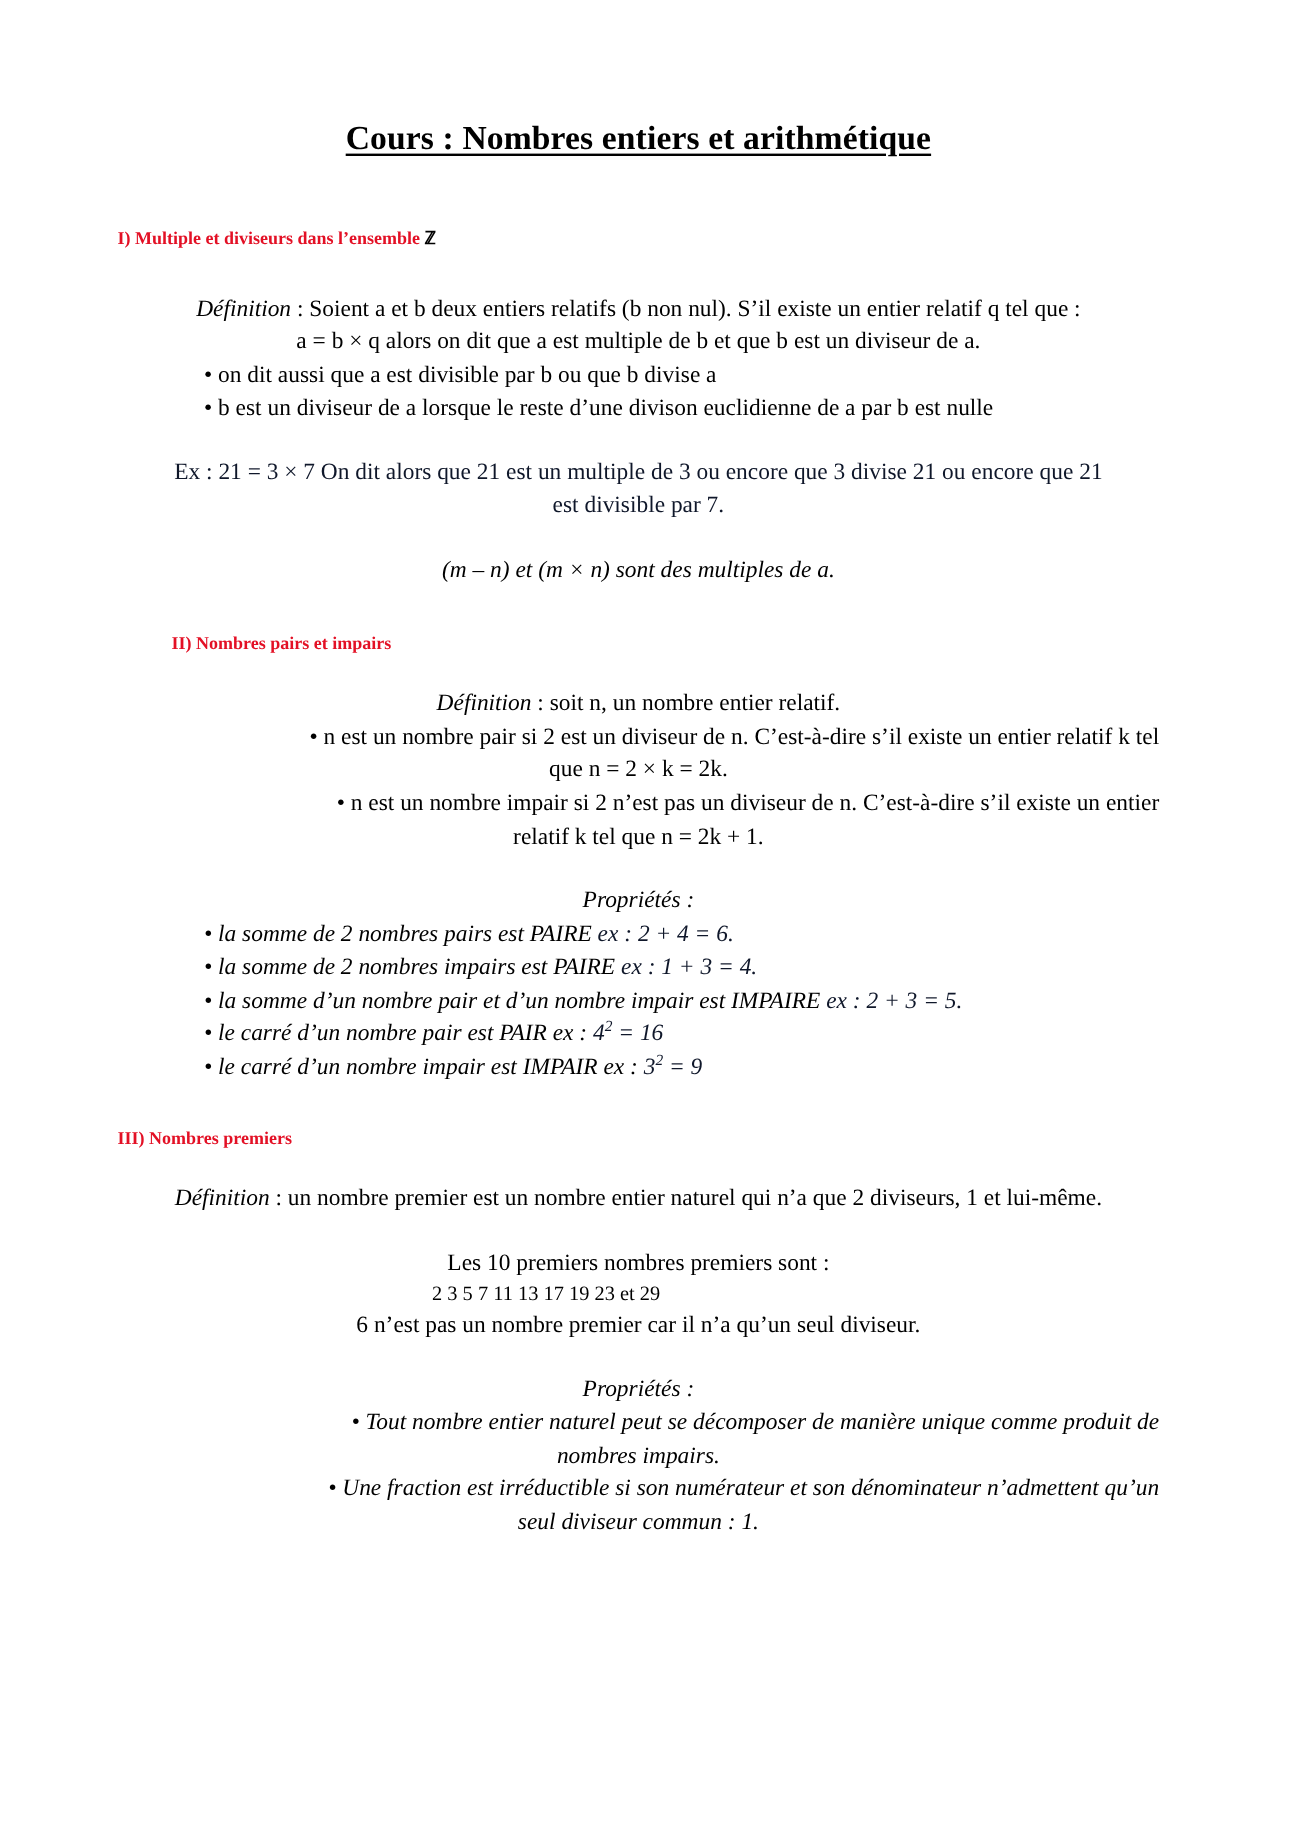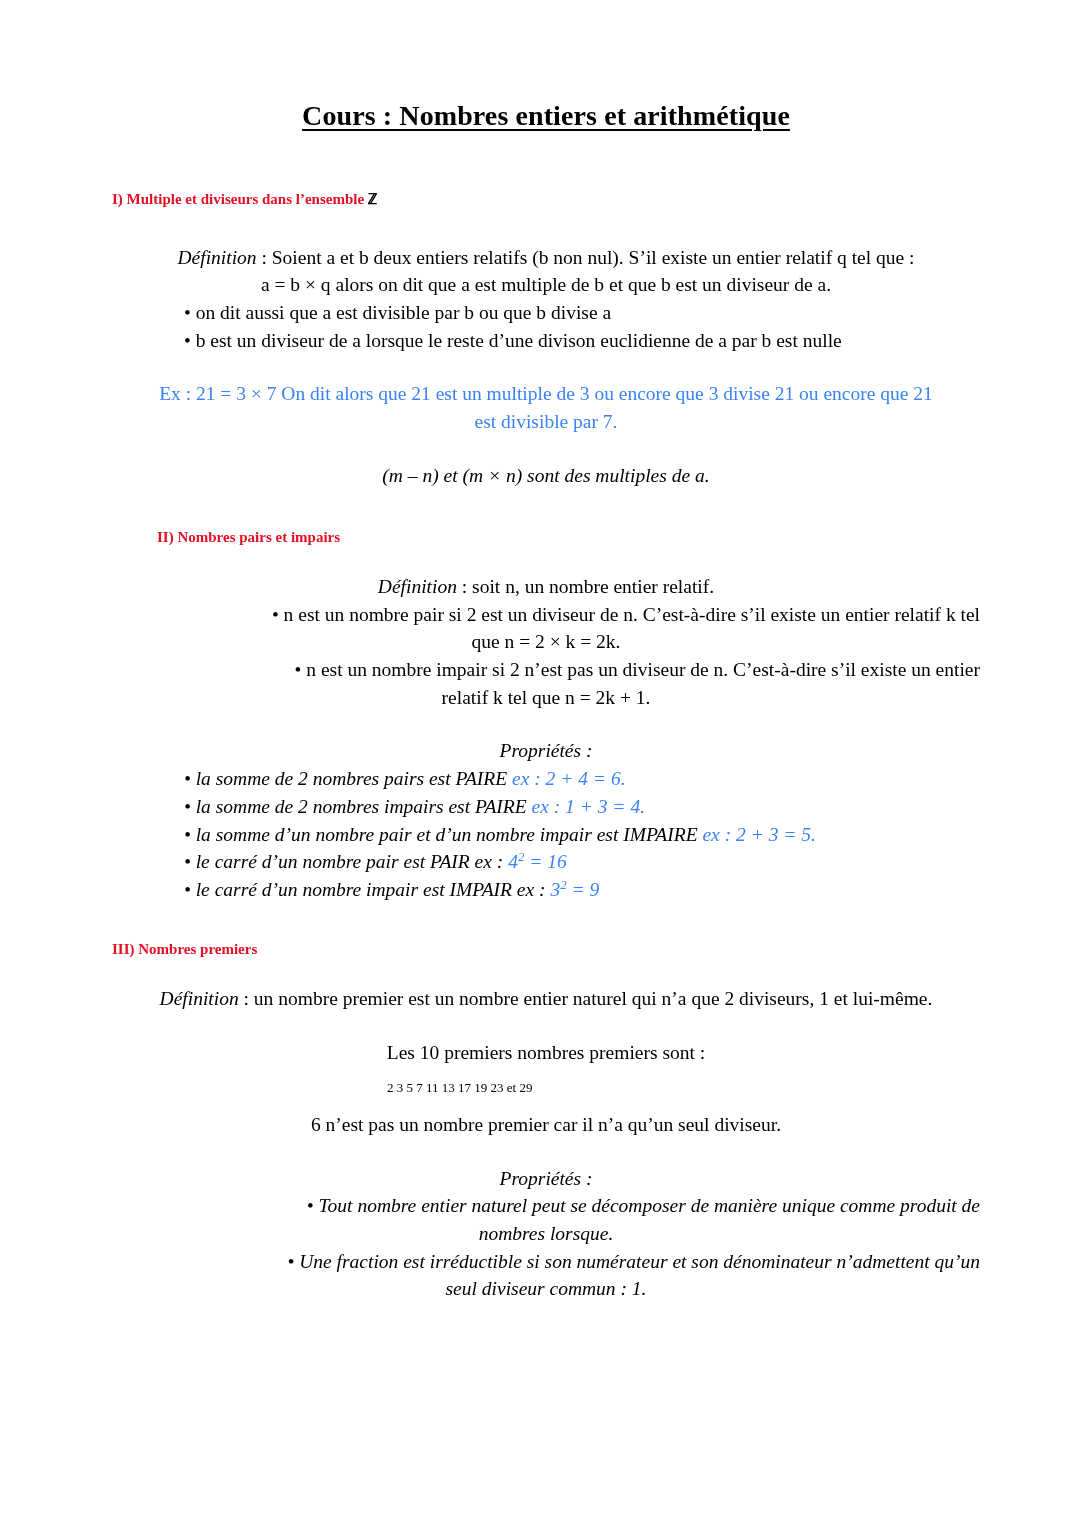--- a/index.html
+++ b/index.html
@@ -17,21 +17,21 @@
   }
   .page {
     width: 1080px;
     height: 1527px;
     padding: 0;
     box-sizing: border-box;
     position: relative;
   }
   .content {
     position: absolute;
-    left: 112px;
+    left: 98px;
     top: 0;
     width: 868px;
   }
 
   
   .doc-title {
     text-align: center;
     font-size: 28px;
     font-weight: bold;
     letter-spacing: 0.1px;
@@ -65,42 +65,42 @@
   .para {
     font-size: 19.5px;
     line-height: 1.42;
     margin: 0;
     text-align: center;
   }
   .gap-lg  { height: 34px; }
   .gap-md  { height: 26px; }
 
   .ital { font-style: italic; }
-  .blue { color: #3b82f6; }
+  .blue { color: #0f172a; }
   .all-ital { font-style: italic; }
 
   
   .bullet-line {
     font-size: 19.5px;
     line-height: 1.42;
     margin: 0;
     text-indent: 72px;
     text-align: right;
   }
   .bullet-simple {
     font-size: 19.5px;
     line-height: 1.42;
     margin: 0;
     padding-left: 72px;
   }
 
   .centered-list {
-    font-size: 13px;
+    font-size: 17px;
     line-height: 1.42;
-    margin: 13px;
+    margin: 0;
     padding-left: 262px;
   }
 
   sup { font-size: 0.66em; vertical-align: super; line-height: 0; }
 </style>
 </head>
 <body>
 
 <div class="page">
   <div class="content">
@@ -160,18 +160,18 @@
     <div class="gap-md"></div>
 
     <div class="para">Les 10 premiers nombres premiers sont :</div>
     <div class="centered-list">2 3 5 7 11 13 17 19 23 et 29</div>
     <div class="para">6 n’est pas un nombre premier car il n’a qu’un seul diviseur.</div>
 
     <div class="gap-md"></div>
 
     <div class="para all-ital">Propriétés :</div>
     <div class="bullet-line all-ital">• Tout nombre entier naturel peut se décomposer de manière unique comme produit de</div>
-    <div class="para all-ital">nombres lorsque.</div>
+    <div class="para all-ital">nombres impairs.</div>
     <div class="bullet-line all-ital">• Une fraction est irréductible si son numérateur et son dénominateur n’admettent qu’un</div>
     <div class="para all-ital">seul diviseur commun : 1.</div>
 
   </div>
 </div>
 
 </body></html>

